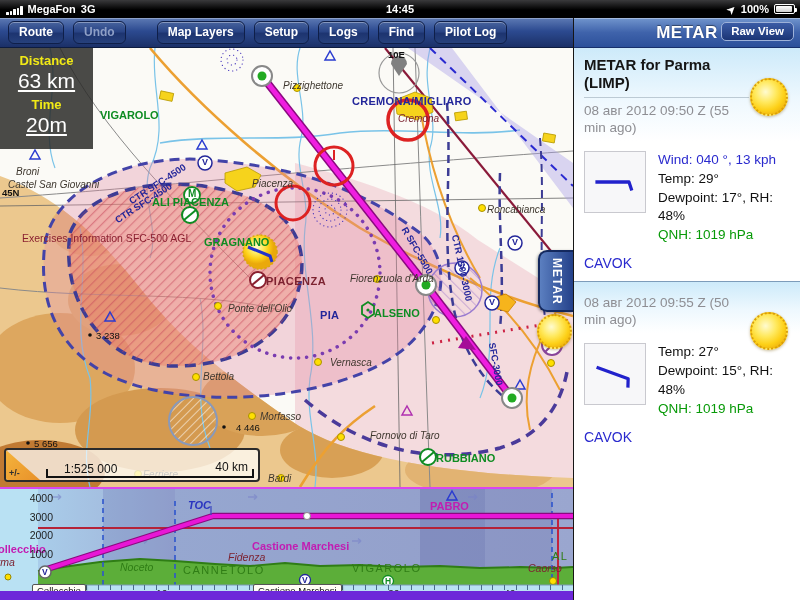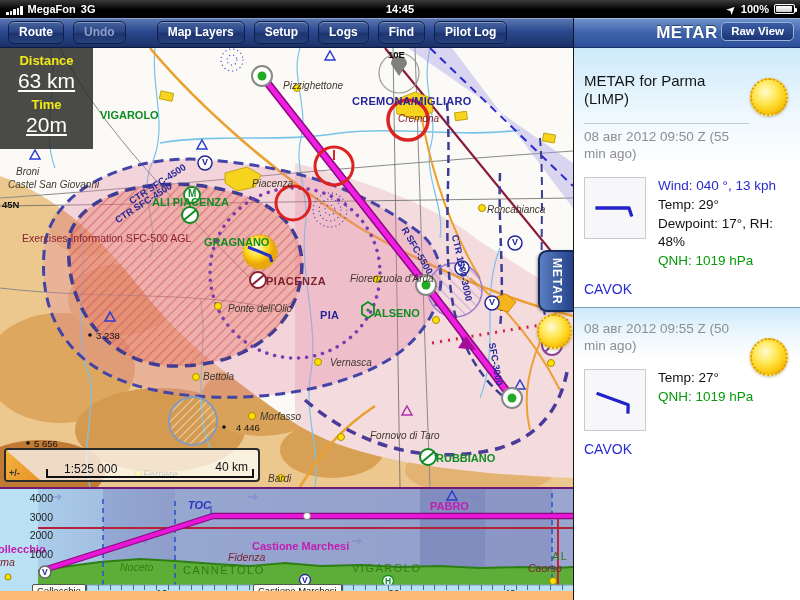--- a/index.html
+++ b/index.html
@@ -1,17 +1,17 @@
 <!DOCTYPE html>
 <html><head>
 <meta charset="utf-8">
 <style>
   * { margin:0; padding:0; box-sizing:border-box; }
   body { font-family:"Liberation Sans", sans-serif; background:#333; }
-  #app { position:relative; width:800px; height:600px; overflow:hidden; background:#fdba74; }
+  #app { position:relative; width:800px; height:600px; overflow:hidden; background:#6d28d9; }
 
   
   #statusbar { position:absolute; top:0; left:0; width:800px; height:18px; background:linear-gradient(#3a3a3c,#000 55%); color:#fff; font-size:11px; font-weight:bold; display:flex; align-items:center; }
   .sb-left { position:absolute; left:6px; display:flex; align-items:flex-end; gap:5px; }
   .sigbars { display:flex; align-items:flex-end; gap:1px; height:9px; }
   .sigbars i { display:block; width:2.5px; background:#fff; border-radius:0.5px; }
   .sb-center { position:absolute; left:0; width:800px; text-align:center; }
   .sb-right { position:absolute; right:5px; display:flex; align-items:center; gap:5px; }
   .locarrow { display:inline-block; transform:rotate(-45deg); font-size:10px; }
   .batt { position:relative; width:21px; height:10px; border:1px solid #fff; border-radius:2px; }
@@ -53,21 +53,21 @@
   #scale-box { position:absolute; left:4px; bottom:5px; width:256px; height:34px; background:rgba(255,255,254,.72); border:2px solid #2b2b2b; border-radius:4px; z-index:5; overflow:hidden; }
   #scale-tri { position:absolute; left:0; bottom:0; width:34px; height:30px; background:linear-gradient(135deg,#f5b43c,#e8912a); clip-path:polygon(0 0,100% 100%,0 100%); }
   #scale-pm { position:absolute; left:3px; bottom:2px; font-size:9px; font-weight:bold; color:#303030; }
   #scale-ratio { position:absolute; left:58px; bottom:4px; font-size:12px; color:#111; }
   #scale-km { position:absolute; right:10px; bottom:6px; font-size:12px; color:#111; }
   #scale-line { position:absolute; left:40px; right:4px; bottom:2px; height:2px; background:#111; }
   #scale-line::before, #scale-line::after { content:""; position:absolute; bottom:0; width:2px; height:9px; background:#111; }
   #scale-line::before { left:0; } #scale-line::after { right:0; }
 
   
-  #profile { position:relative; height:104px; overflow:hidden; background:#b9e1f3; border-top:2px solid #701a75; }
+  #profile { position:relative; height:104px; overflow:hidden; background:#b9e1f3; border-top:2px solid #d946ef; }
   #profile svg { position:absolute; left:0; top:0; }
   #profile-labels { position:absolute; left:0; top:0; width:573px; height:113px; }
   .plbl { position:absolute; white-space:nowrap; line-height:1; }
   .toc { color:#2a35c0; font-style:italic; font-weight:700; font-size:11px; }
   .pmag { color:#c21cb2; font-size:11px; font-weight:600; }
   .pmaroon { color:#7c2230; font-style:italic; font-size:10.5px; }
   .pgreen-i { color:#2f7d15; font-style:italic; font-size:10.5px; }
   .pgreen-caps { color:#2f7d15; font-size:11px; letter-spacing:1.5px; }
   .psym { color:#23269a; font-weight:700; font-size:8.5px; }
   .psymg { color:#0e8c22; font-weight:700; font-size:8.5px; }
@@ -77,21 +77,21 @@
   #prof-ticks { position:absolute; left:40px; top:96px; width:531px; height:5px; background:repeating-linear-gradient(90deg,#4a6a8a 0 1px,transparent 1px 11.6px); }
 
   
   #panel { position:absolute; top:18px; left:573px; width:227px; height:582px; background:#fff; border-left:1px solid #161616; }
   #panel-header { position:relative; height:30px; background:linear-gradient(#7195cd,#3f63ab 50%,#2c509a); border-bottom:1px solid #17306b; box-shadow:inset 0 1px 0 rgba(255,255,255,.35); display:flex; align-items:center; justify-content:center; }
   #panel-title { color:#fff; font-size:17px; font-weight:bold; text-shadow:0 -1px 1px rgba(0,0,0,.45); letter-spacing:.5px; }
   #rawview-btn { position:absolute; right:6px; top:4px; padding:2px 9px 3px; border-radius:5px; background:linear-gradient(#3b5ca6,#1b3575); border:1px solid #9db1d8; color:#fff; font-size:11.5px; font-weight:bold; }
   .report { position:relative; }
   .report + .report { border-top:1px solid #7d9cba; }
   .report-head { background:linear-gradient(#cdeafa,#eef8fe 55%,#fff); padding:8px 10px 4px; }
-  .report-title { font-size:15px; font-weight:normal; color:#151515; line-height:1.2; width:165px; border-bottom:1px solid #bccad4; padding-bottom:15px;margin-top:16px; }
+  .report-title { font-size:15px; font-weight:bold; color:#151515; line-height:1.2; width:165px; border-bottom:1px solid #bccad4; padding-bottom:5px; }
   .report-date { color:#8e8e93; font-size:13.5px; line-height:1.25; width:170px; margin-top:5px; }
   .report-sun { right:12px; top:30px; width:38px; height:38px; }
   .report-body { display:flex; gap:12px; padding:10px 10px 2px; }
   .windbox { width:62px; height:62px; background:#f7f7f9; border:1px solid #c9c9cf; flex:none; display:flex; align-items:center; justify-content:center; }
   .windglyph { width:56px; height:56px; }
   .obs { font-size:13.5px; color:#111; line-height:1.4; }
   .wind { color:#2a2ace; }
   .qnh  { color:#089a08; }
   .cavok { color:#2a2ace; font-size:14px; padding:8px 0 10px 10px; }
 </style>
@@ -302,21 +302,21 @@
         </g>
       </svg>
 
       <div id="map-labels">
           <span class="mlbl green-caps" style="left: 100px; top: 62px;">VIGAROLO</span>
           <span class="mlbl town-italic" style="left: 283px; top: 33px;">Pizzighettone</span>
           <span class="mlbl blue-caps" style="left: 352px; top: 48px;">CREMONA/MIGLIARO</span>
           <span class="mlbl maroon-i" style="left: 398px; top: 66px;">Cremona</span>
           <span class="mlbl town-italic" style="left: 16px; top: 119px;">Broni</span>
           <span class="mlbl town-italic" style="left: 8px; top: 132px;">Castel San Giovanni</span>
-          <span class="mlbl coord" style="left: 2px; top: 152px;">45N</span>
+          <span class="mlbl coord" style="left: 2px; top: 140px;">45N</span>
           <span class="mlbl coord" style="left: 388px; top: 2px;">10E</span>
           <span class="mlbl ctr" style="left: 116px; top: 168px; transform: rotate(-33deg);">CTR SFC-4500</span>
           <span class="mlbl ctr" style="left: 130px; top: 149px; transform: rotate(-33deg);">CTR SFC-4500</span>
           <span class="mlbl town-italic" style="left: 252px; top: 131px;">Piacenza</span>
           <span class="mlbl green-caps" style="left: 152px; top: 149px;">ALI PIACENZA</span>
           <span class="mlbl green-caps" style="left: 204px; top: 189px;">GRAGNANO</span>
           <span class="mlbl maroon" style="left: 22px; top: 185px;">Exercises Information SFC-500 AGL</span>
           <span class="mlbl prohibit" style="left: 266px; top: 228px;">PIACENZA</span>
           <span class="mlbl town-italic" style="left: 228px; top: 256px;">Ponte dell'Olio</span>
           <span class="mlbl blue-caps" style="left: 320px; top: 262px;">PIA</span>
@@ -475,19 +475,20 @@
         <div class="sun report-sun"></div>
       </div>
       <div class="report-body">
         <div class="windbox">
           <svg class="windglyph" viewBox="0 0 60 60" style="transform: rotate(20deg);">
               <path d="M9,30 L45,30 L48,39" fill="none" stroke="#2222cc" stroke-width="3.5" stroke-linejoin="round"></path>
             </svg>
         </div>
         <div class="obs">
           <div>Temp: 27°</div>
+          <div>Dewpoint: 15°, RH: 48%</div>
           <div class="qnh">QNH: 1019 hPa</div>
         </div>
       </div>
       <div class="cavok">CAVOK</div>
     </div>
   </div>
 </div>
 
 </body></html>

